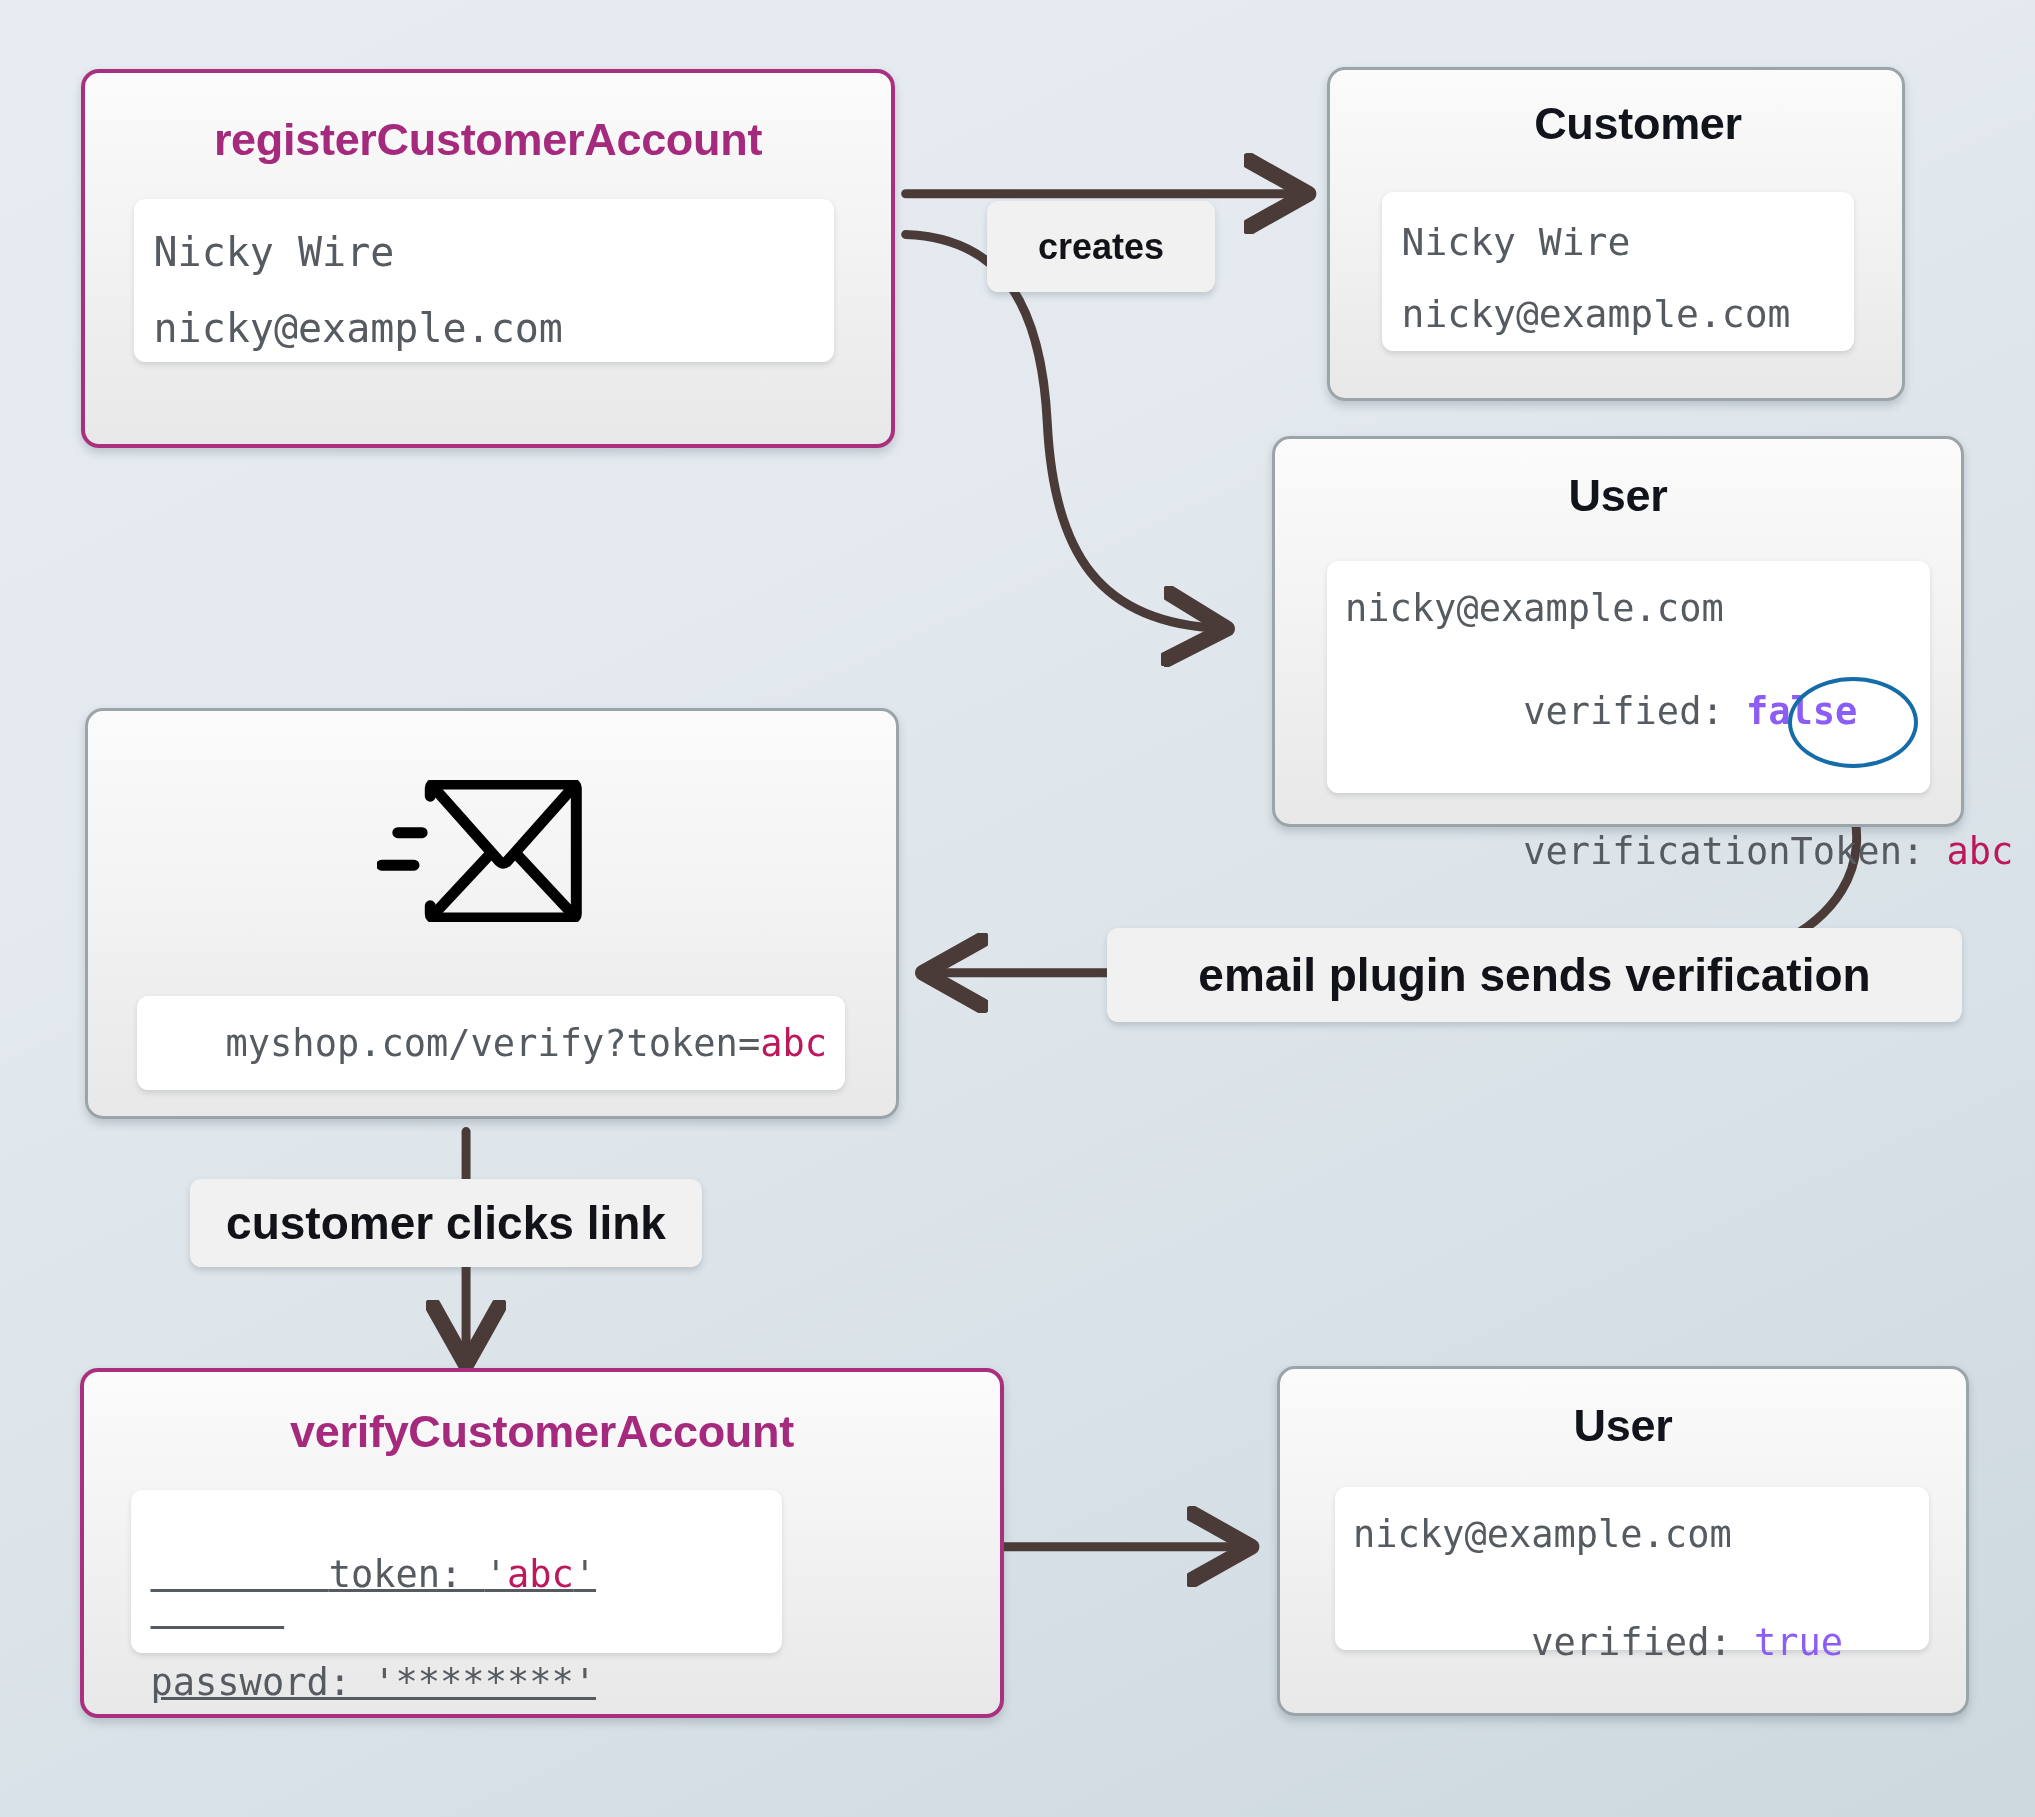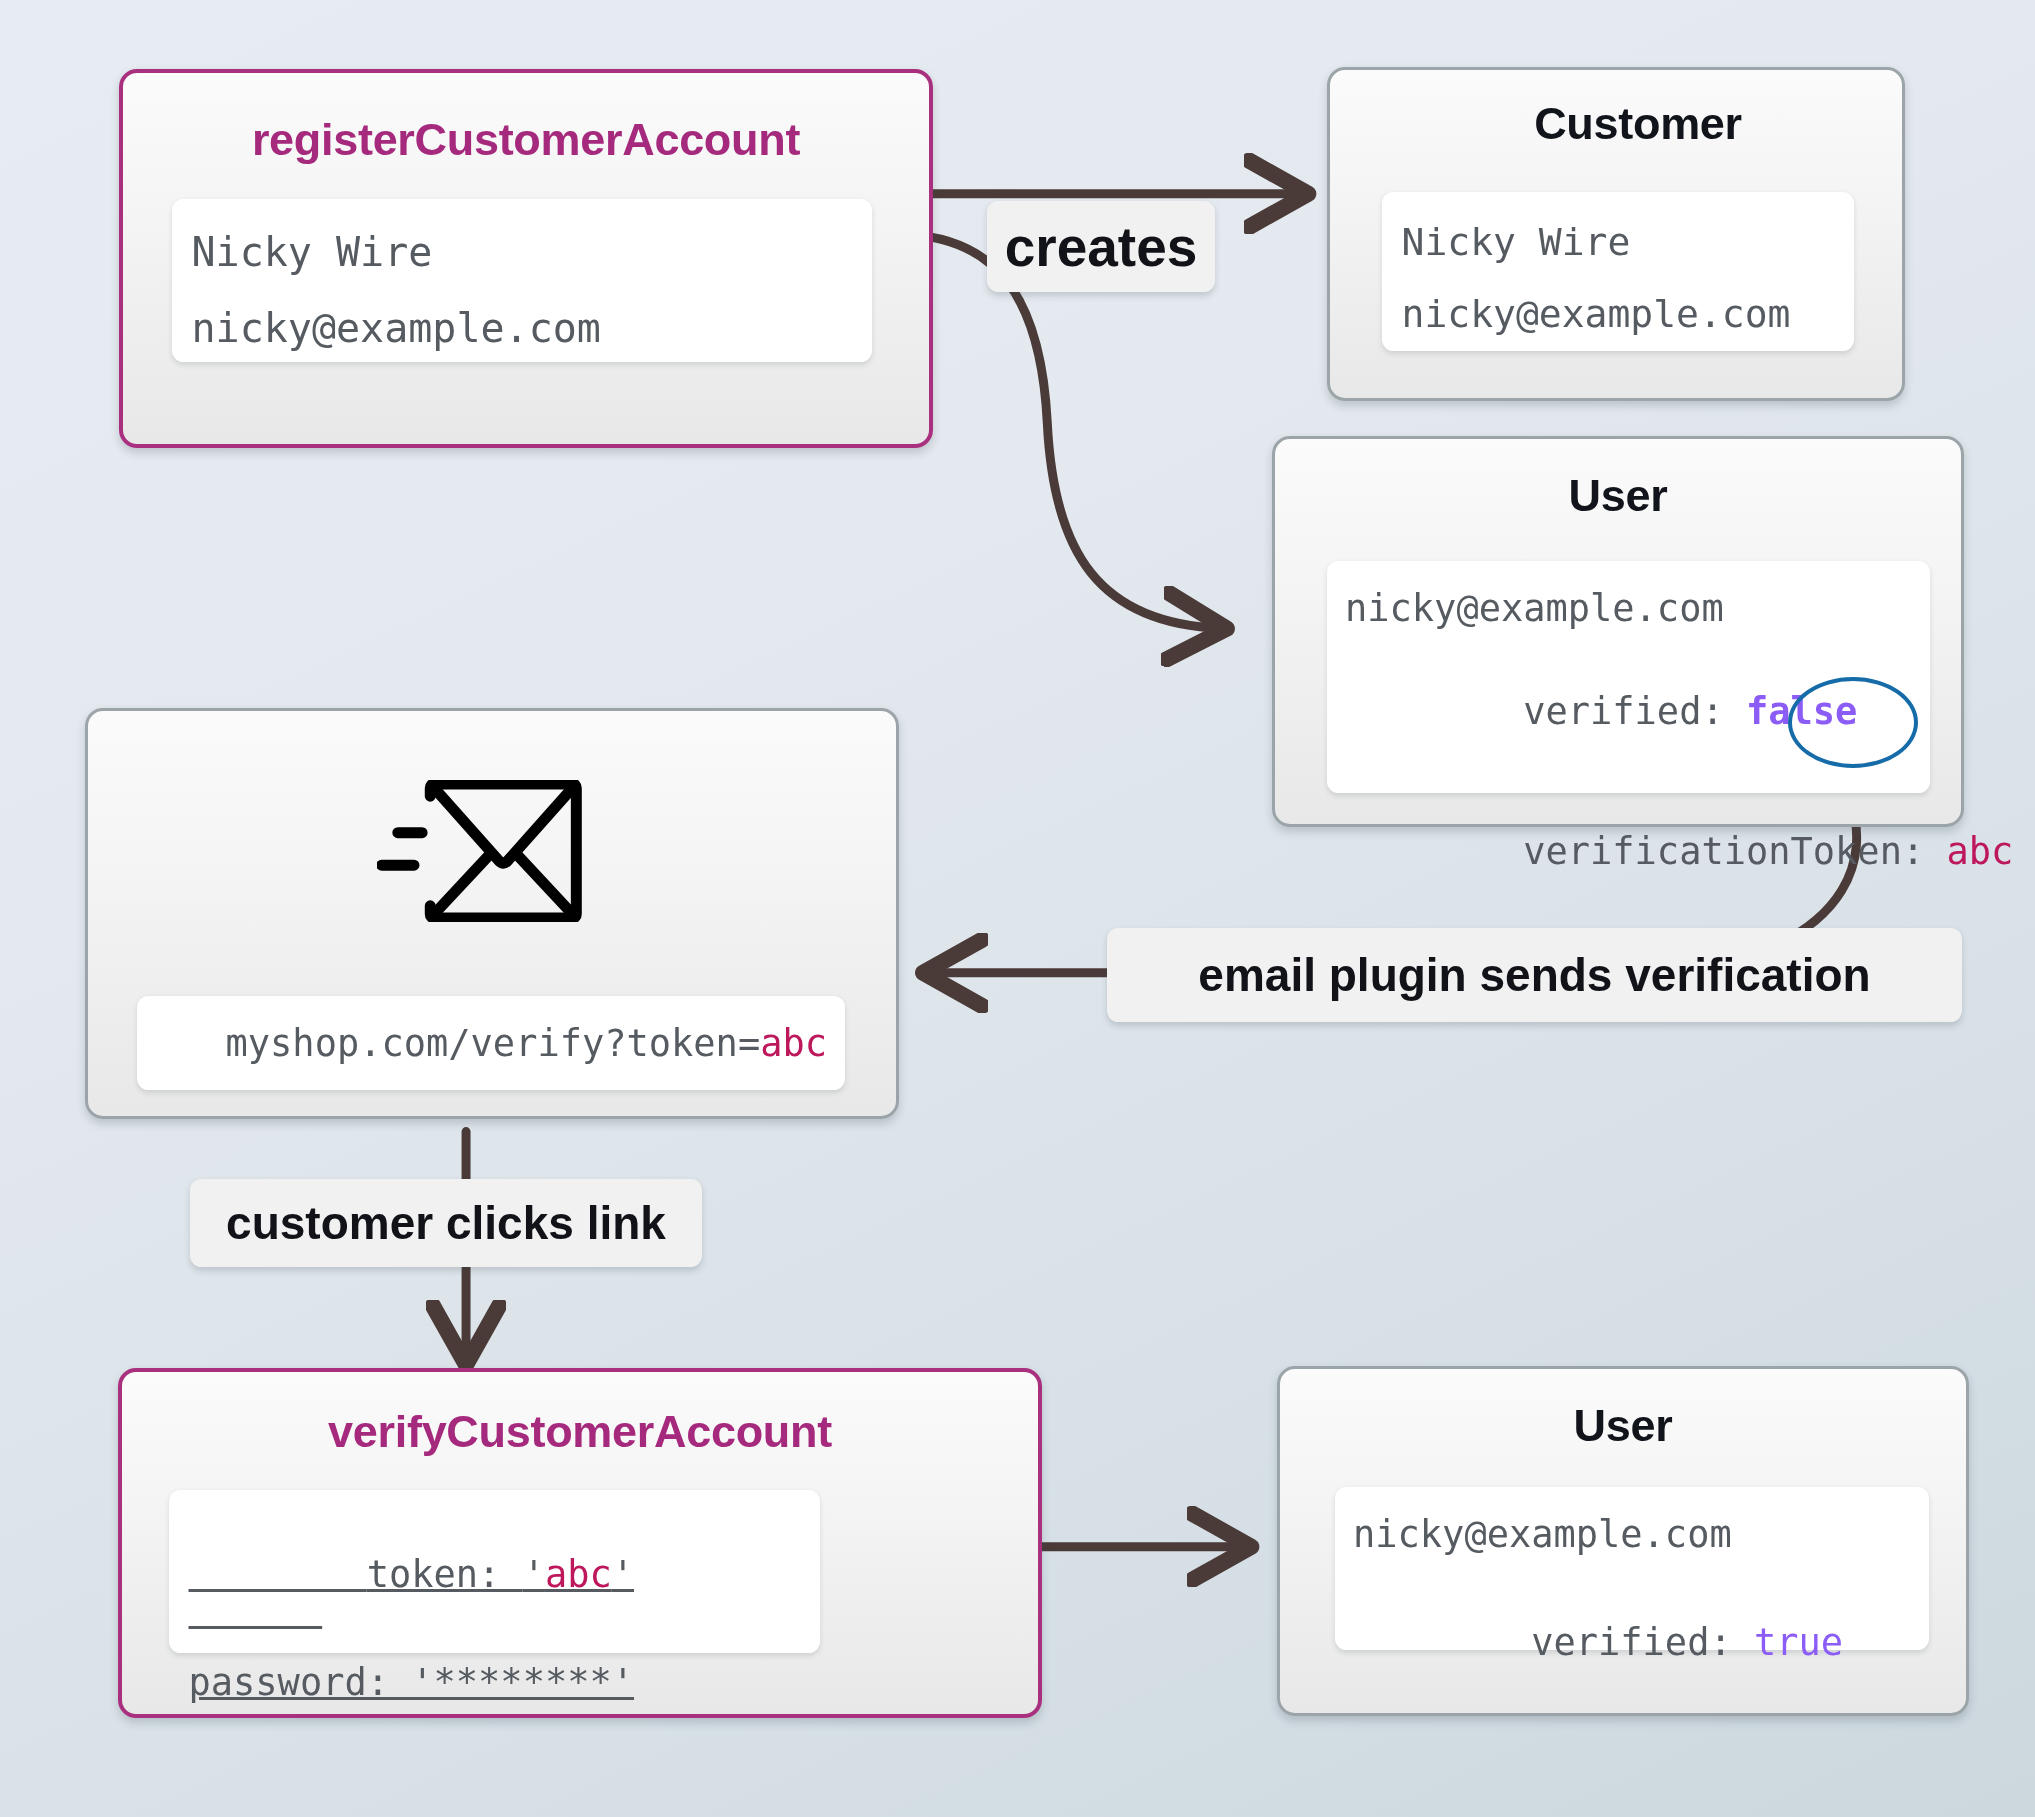--- a/index.html
+++ b/index.html
@@ -26,21 +26,20 @@
     background: linear-gradient(180deg, #fbfbfb 0%, #f4f4f4 40%, #e8e8e8 100%);
     box-shadow: 0 4.1px 8.1px rgba(60,72,85,0.22);
     box-sizing: border-box;
     z-index: 3;
   }
   .node.plain {
     border: 3.3px solid #9ba4a9;
   }
   .node.accent {
     border: 4.1px solid #a8307f;
-    margin-left: 38px;
   }
 
   .node-title {
     text-align: center;
     font-weight: bold;
     letter-spacing: -0.3px;
   }
   .title-plain {
     color: #12141c;
     font-size: 45px;
@@ -196,20 +195,20 @@
   <div class="node plain" style="left:1277px; top:1366px; width:692px; height:350px;">
     <div class="node-title title-plain" style="margin-top:31px;">User</div>
     <div class="field-panel" style="left:55px; top:118px; width:594px; height:163px; padding:29px 18px; font-size:37px;">
       <div class="field-line" style="margin-bottom:34px;">nicky@example.com</div>
       <div class="field-line">
         <span>verified: </span><span class="val-true">true</span>
       </div>
     </div>
   </div>
 
-  <div class="edge-label" style="left:987px; top:201px; width:228px; height:91px; font-size:55px;">creates</div>
+  <div class="edge-label" style="left:987px; top:201px; width:228px; height:91px; font-size:36px;">creates</div>
 
   <div class="edge-label" style="left:1107px; top:928px; width:855px; height:94px; font-size:46px;">email plugin sends verification</div>
 
   <div class="edge-label" style="left:190px; top:1179px; width:512px; height:88px; font-size:46px;">customer clicks link</div>
 
 </div>
 
 
 </body></html>

